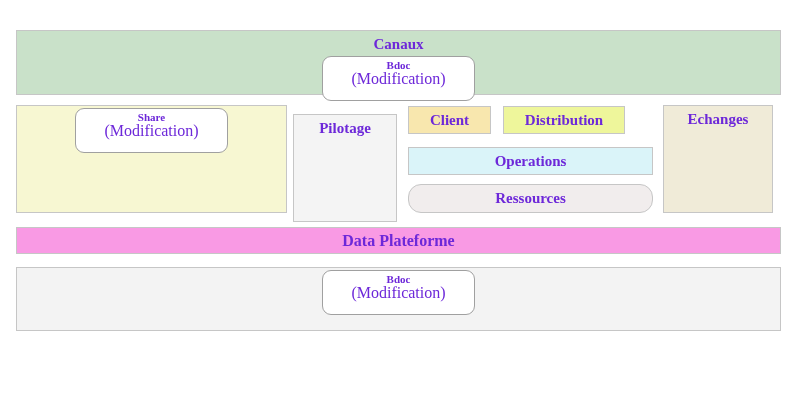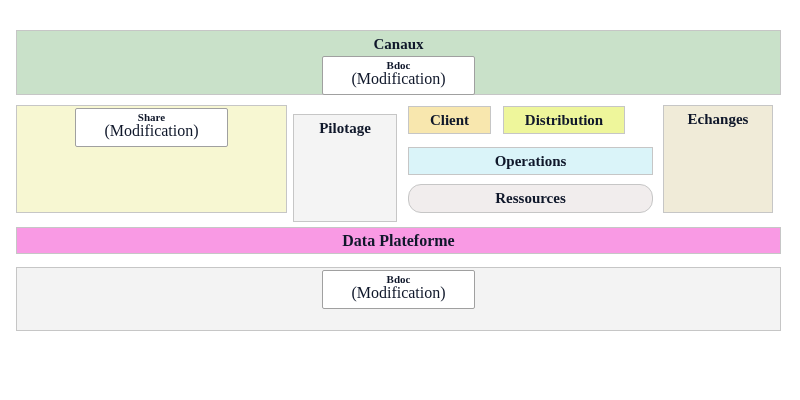--- a/index.html
+++ b/index.html
@@ -2,44 +2,44 @@
 <html><head>
 <meta charset="utf-8">
 <style>
   html, body { margin: 0; padding: 0; background: #ffffff; }
   .stage {
     position: relative;
     width: 800px;
     height: 400px;
     background: #ffffff;
     font-family: "Liberation Serif", serif;
-    color: #0f172a;
+    color: #6d28d9;
     overflow: hidden;
   }
   .block {
     position: absolute;
     box-sizing: border-box;
     border: 1px solid #c6c6c6;
     text-align: center;
   }
   .block-title {
     font-weight: bold;
     font-size: 15px;
     line-height: 19px;
     padding-top: 4px;
     white-space: nowrap;
   }
   .chip {
     box-sizing: border-box;
     width: 153px;
     margin: 2px auto 0 auto;
-    padding: 2px 0 9px 0;
+    padding: 2px 0 15px 0;
     background: #ffffff;
     border: 1px solid #a0a0a0;
-    border-radius: 2px;
+    border-radius: 9px;
   }
   .chip-name {
     font-weight: bold;
     font-size: 11px;
     line-height: 13px;
   }
   .chip-status {
     font-size: 16px;
     line-height: 13px;
   }

